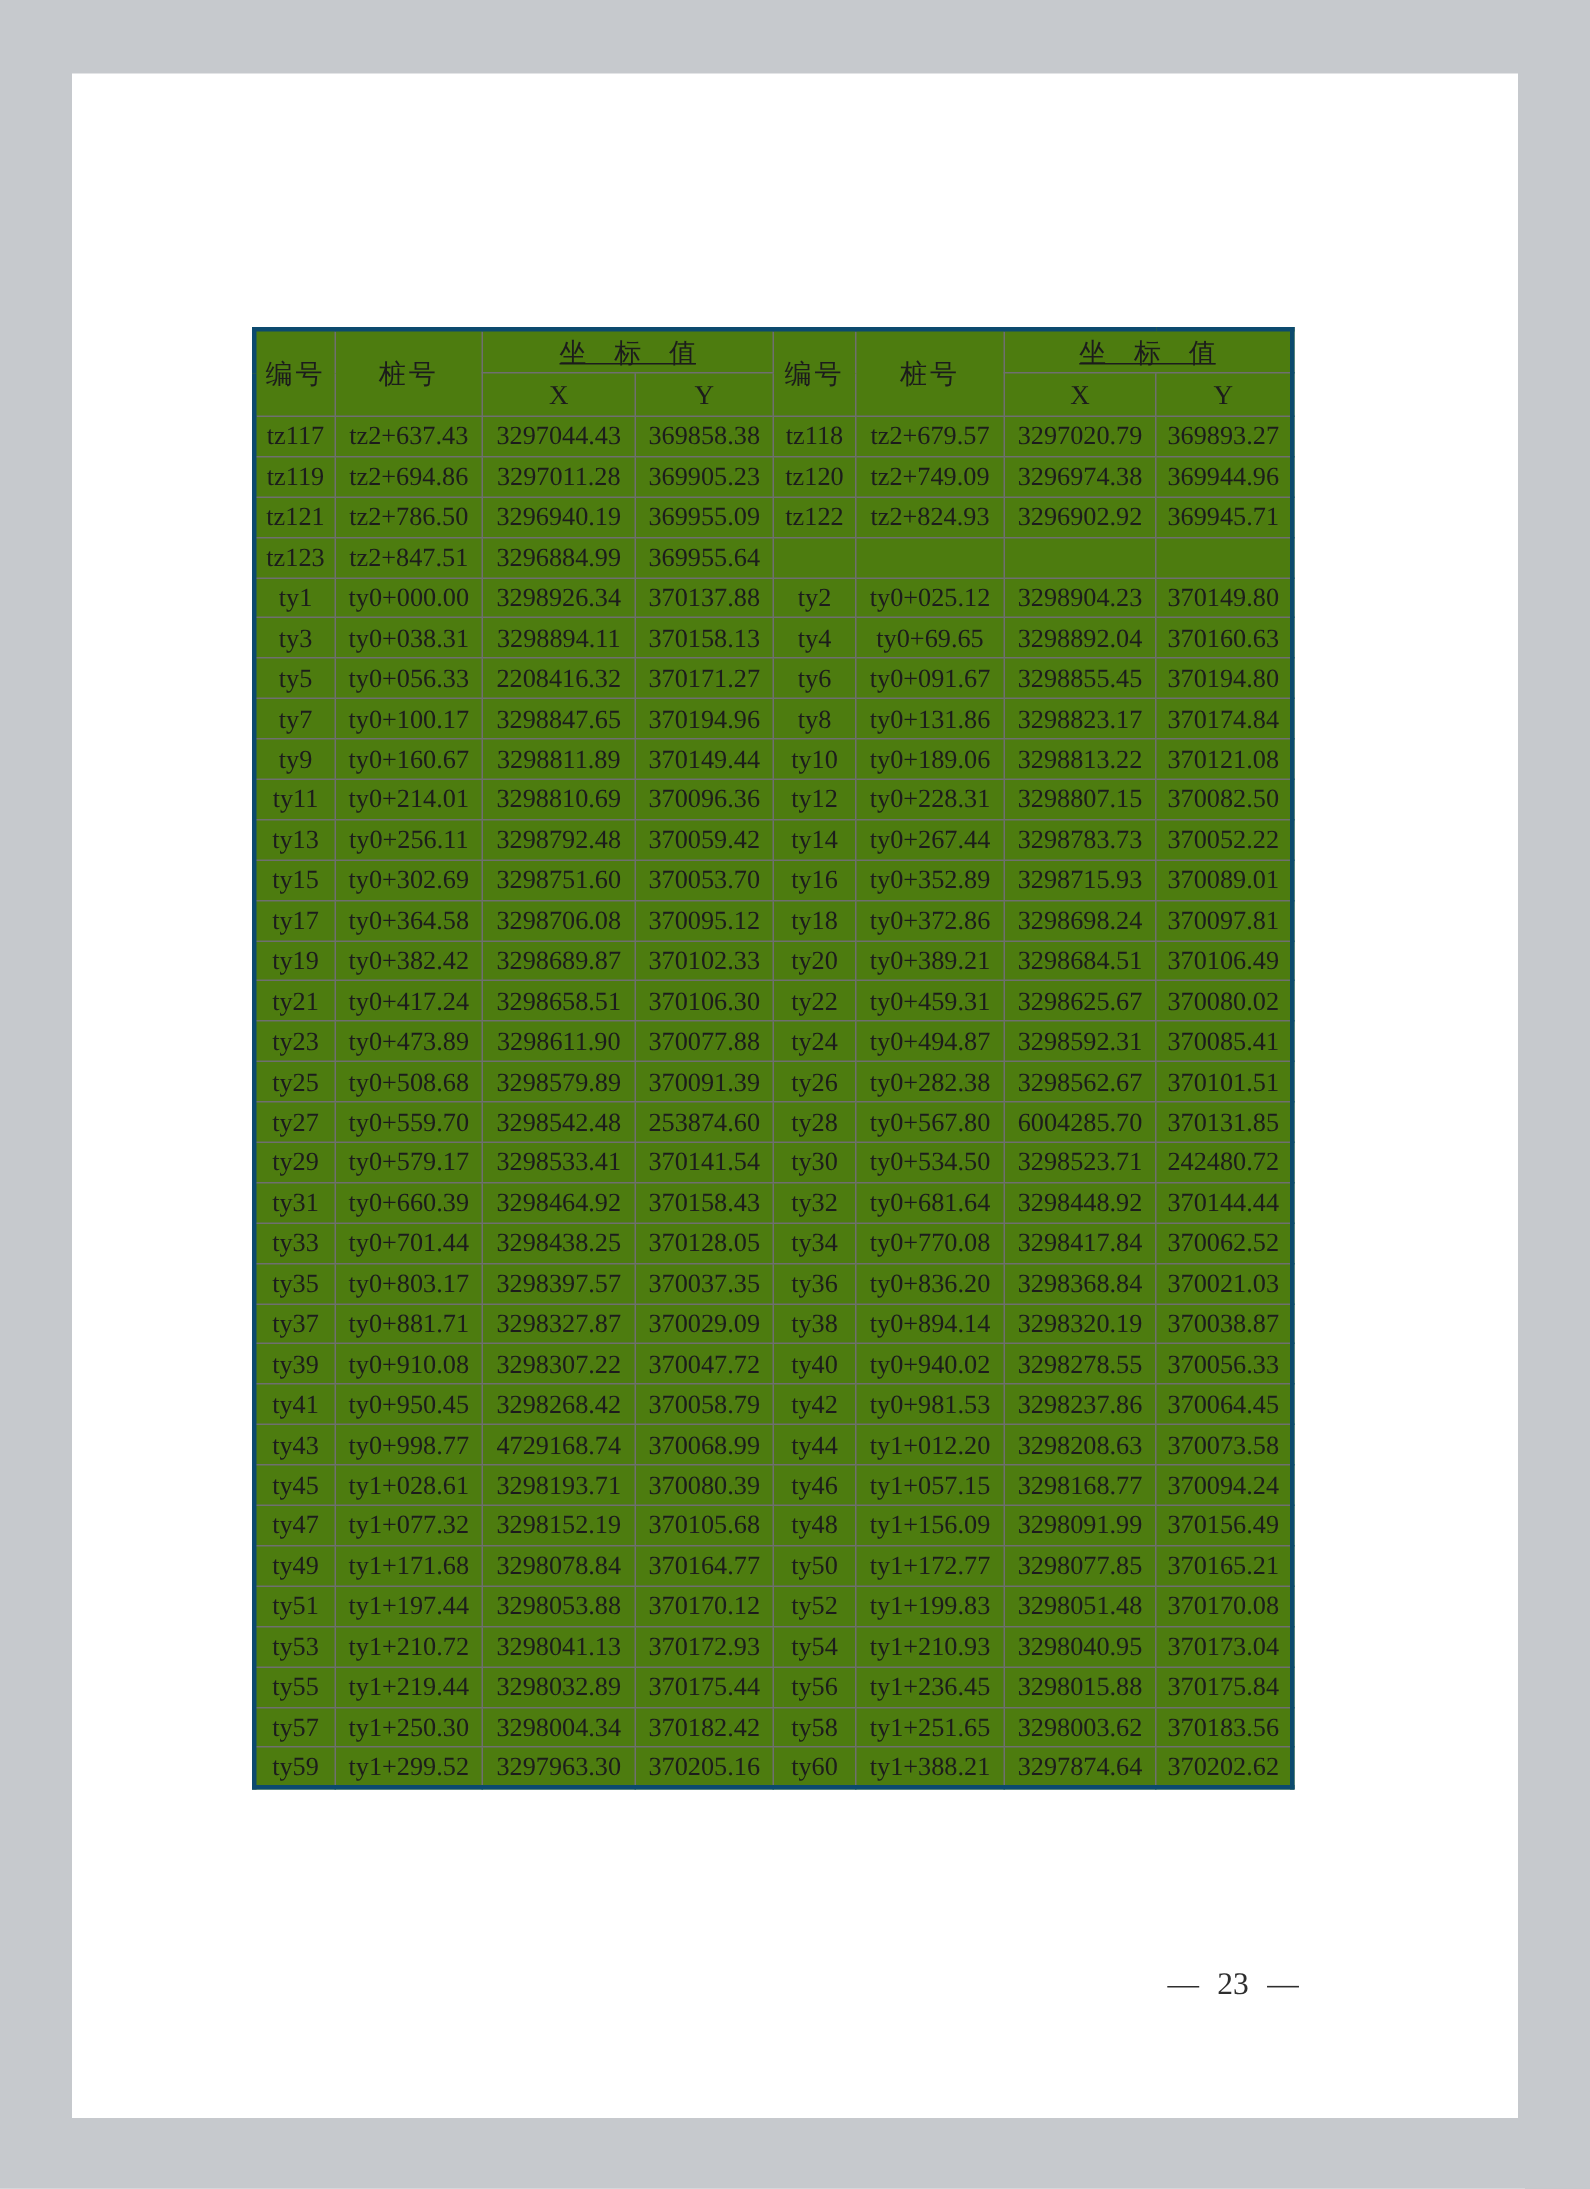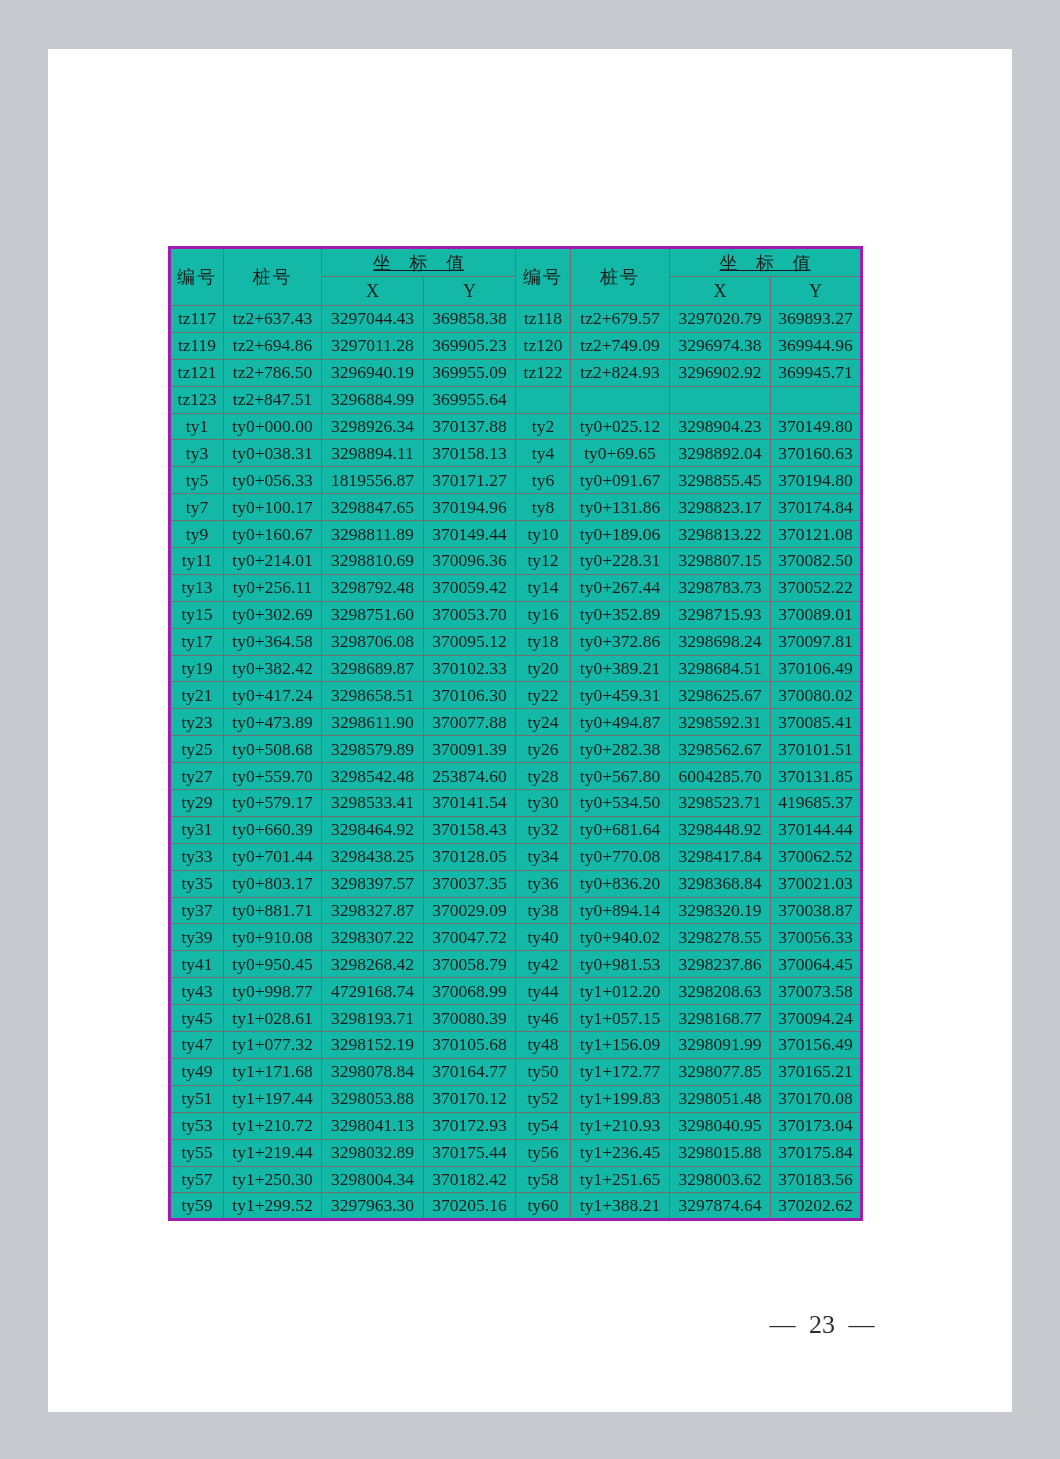--- a/index.html
+++ b/index.html
@@ -15,24 +15,23 @@
     left: 48px; top: 49px;
     width: 964px; height: 1363px;
     background: #ffffff;
   }
   table.coord-table {
     position: absolute;
     left: 120px; top: 169px;
     width: 692px;
     border-collapse: collapse;
     table-layout: fixed;
-    background: #14b8a6;
-    border: 3px solid #a21caf;
+    background: #4d7c0f;
+    border: 3px solid #0c4a6e;
     color: #1c1c1c;
-    margin-top: 28px;
   }
   table.coord-table th,
   table.coord-table td {
     border: 1px solid #6f6f6f;
     text-align: center;
     vertical-align: middle;
     overflow: hidden;
     white-space: nowrap;
   }
   table.coord-table th {
@@ -49,21 +48,21 @@
     word-spacing: 14px;
     text-decoration: underline;
   }
   th.cjk {
     letter-spacing: 2px;
   }
   .page-number {
     position: absolute;
     left: 774px; top: 1261px;
     transform: translateX(-50%);
-    font-size: 26px;
+    font-size: 21px;
     color: #2e2e2e;
     word-spacing: 7px;
     white-space: nowrap;
   }
   
   col.c-id   { width: 54px; }
   col.c-st   { width: 98px; }
   col.c-x    { width: 102px; }
   col.c-y    { width: 92px; }
   col.c-id2  { width: 55px; }
@@ -160,21 +159,21 @@
           <td>3298894.11</td>
           <td>370158.13</td>
           <td>ty4</td>
           <td>ty0+69.65</td>
           <td>3298892.04</td>
           <td>370160.63</td>
         </tr>
         <tr>
           <td>ty5</td>
           <td>ty0+056.33</td>
-          <td>1819556.87</td>
+          <td>2208416.32</td>
           <td>370171.27</td>
           <td>ty6</td>
           <td>ty0+091.67</td>
           <td>3298855.45</td>
           <td>370194.80</td>
         </tr>
         <tr>
           <td>ty7</td>
           <td>ty0+100.17</td>
           <td>3298847.65</td>
@@ -285,21 +284,21 @@
           <td>370131.85</td>
         </tr>
         <tr>
           <td>ty29</td>
           <td>ty0+579.17</td>
           <td>3298533.41</td>
           <td>370141.54</td>
           <td>ty30</td>
           <td>ty0+534.50</td>
           <td>3298523.71</td>
-          <td>419685.37</td>
+          <td>242480.72</td>
         </tr>
         <tr>
           <td>ty31</td>
           <td>ty0+660.39</td>
           <td>3298464.92</td>
           <td>370158.43</td>
           <td>ty32</td>
           <td>ty0+681.64</td>
           <td>3298448.92</td>
           <td>370144.44</td>

